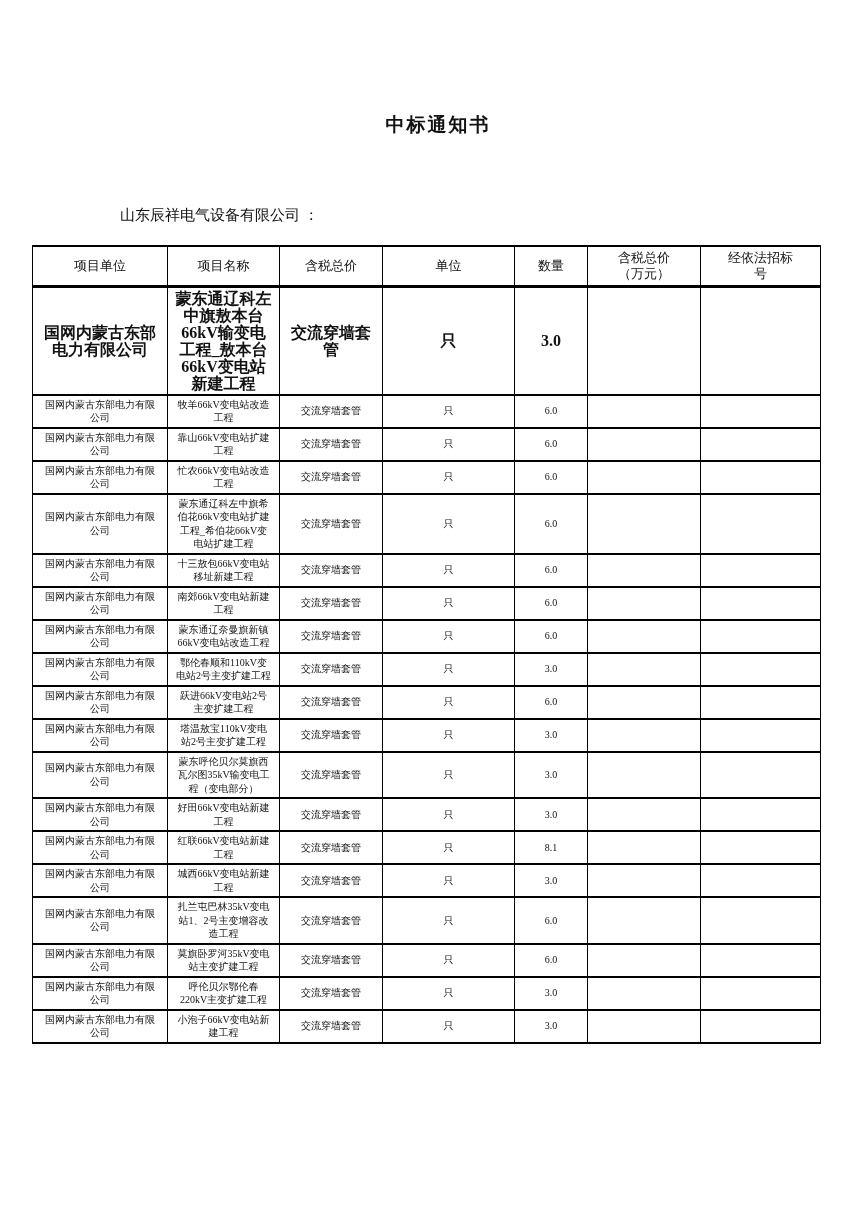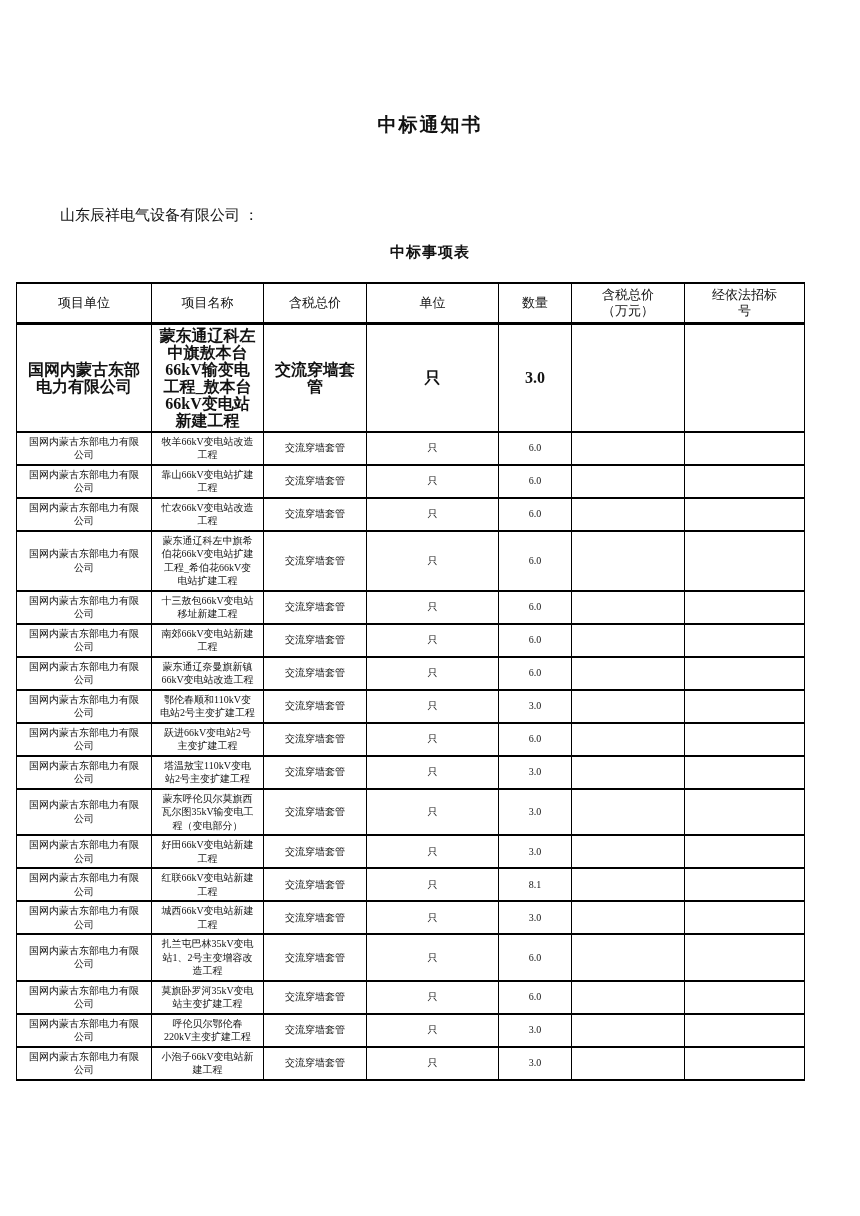--- a/index.html
+++ b/index.html
@@ -2,30 +2,30 @@
 <html><head>
 <meta charset="utf-8">
 <style>
   * { box-sizing: border-box; }
   html, body { margin: 0; padding: 0; background: #ffffff; }
   body {
     width: 860px; height: 1216px;
     font-family: "Liberation Serif", "DejaVu Serif", serif;
     color: #121212;
   }
-  .page { width: 860px; height: 1216px; overflow: hidden; background: #fff; }
+  .page { width: 860px; height: 1216px; overflow: hidden; background: #fff; padding-left: 16px; }
 
   .doc-title {
     margin: 0; padding-top: 112px;
     text-align: center;
     font-size: 19px; font-weight: bold; letter-spacing: 2px;
     font-family: "Liberation Sans", "DejaVu Sans", sans-serif;
   }
   .addressee {
-    margin: 68px 133px 0 60px;
+    margin: 68px 133px 0 104px;
     font-size: 15px; line-height: 19px;
   }
   .body-para {
     margin: 16px 133px 0 127px;
     font-size: 15px; line-height: 19px;
     text-indent: 22px; text-align: justify;
   }
   .table-title {
     margin: 18px 0 0 0;
     text-align: center;
@@ -67,21 +67,20 @@
 </head>
 <body>
 
 <div class="page">
 
   <h1 class="doc-title">中标通知书</h1>
 
   <p class="addressee">山东辰祥电气设备有限公司 ：</p>
 
 
-  <h2 class="table-title">中标事项表</h2>
 
   <table class="award">
     <colgroup>
       <col style="width:135px">
       <col style="width:112px">
       <col style="width:103px">
       <col style="width:132px">
       <col style="width:73px">
       <col style="width:113px">
       <col style="width:120px">

